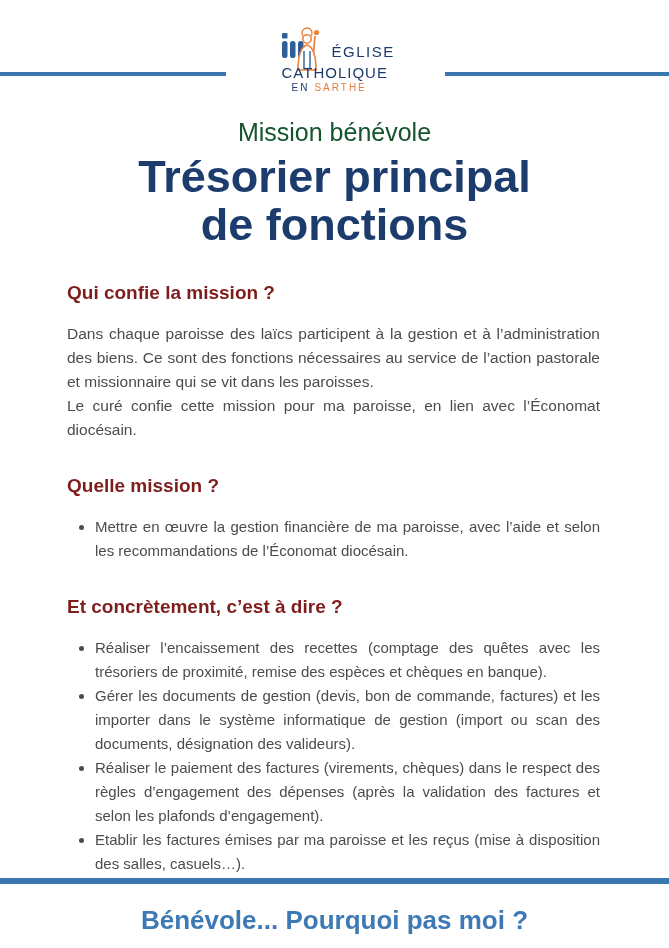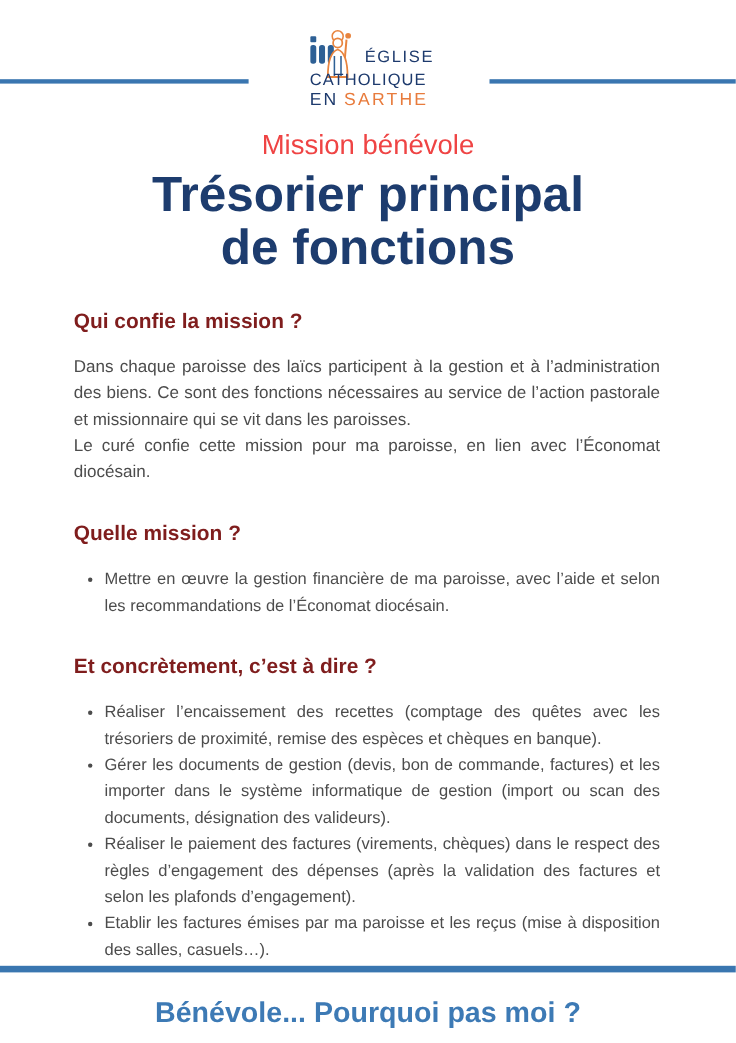--- a/index.html
+++ b/index.html
@@ -40,31 +40,31 @@
   .logo-mark { position: absolute; left: 0; top: 0; width: 46px; height: 46px; }
   .logo-line1 {
     position: absolute; left: 50px; top: 17px;
     font-size: 15px; letter-spacing: 1.5px; white-space: nowrap;
   }
   .logo-line2 {
     position: absolute; left: 0; top: 38px;
     font-size: 15px; letter-spacing: 1px; white-space: nowrap;
   }
   .logo-line3 {
-    position: absolute; left: 0; top: 56px;
-    font-size: 16px; letter-spacing: 2px; white-space: nowrap;
+    position: absolute; left: 10px; top: 56px;
+    font-size: 10px; letter-spacing: 2px; white-space: nowrap;
   }
   .logo-line3 .accent { color: #e87b3c; margin-left: 5px; }
 
   
   .titles { text-align: center; }
   .kicker {
     margin-top: 12px;
     font-size: 25px;
-    color: #ef4444;
+    color: #14532d;
   }
   .doc-title {
     margin: 6px 0 0;
     font-size: 45px;
     line-height: 48px;
     font-weight: bold;
     color: #1d3c6e;
   }
 
   

